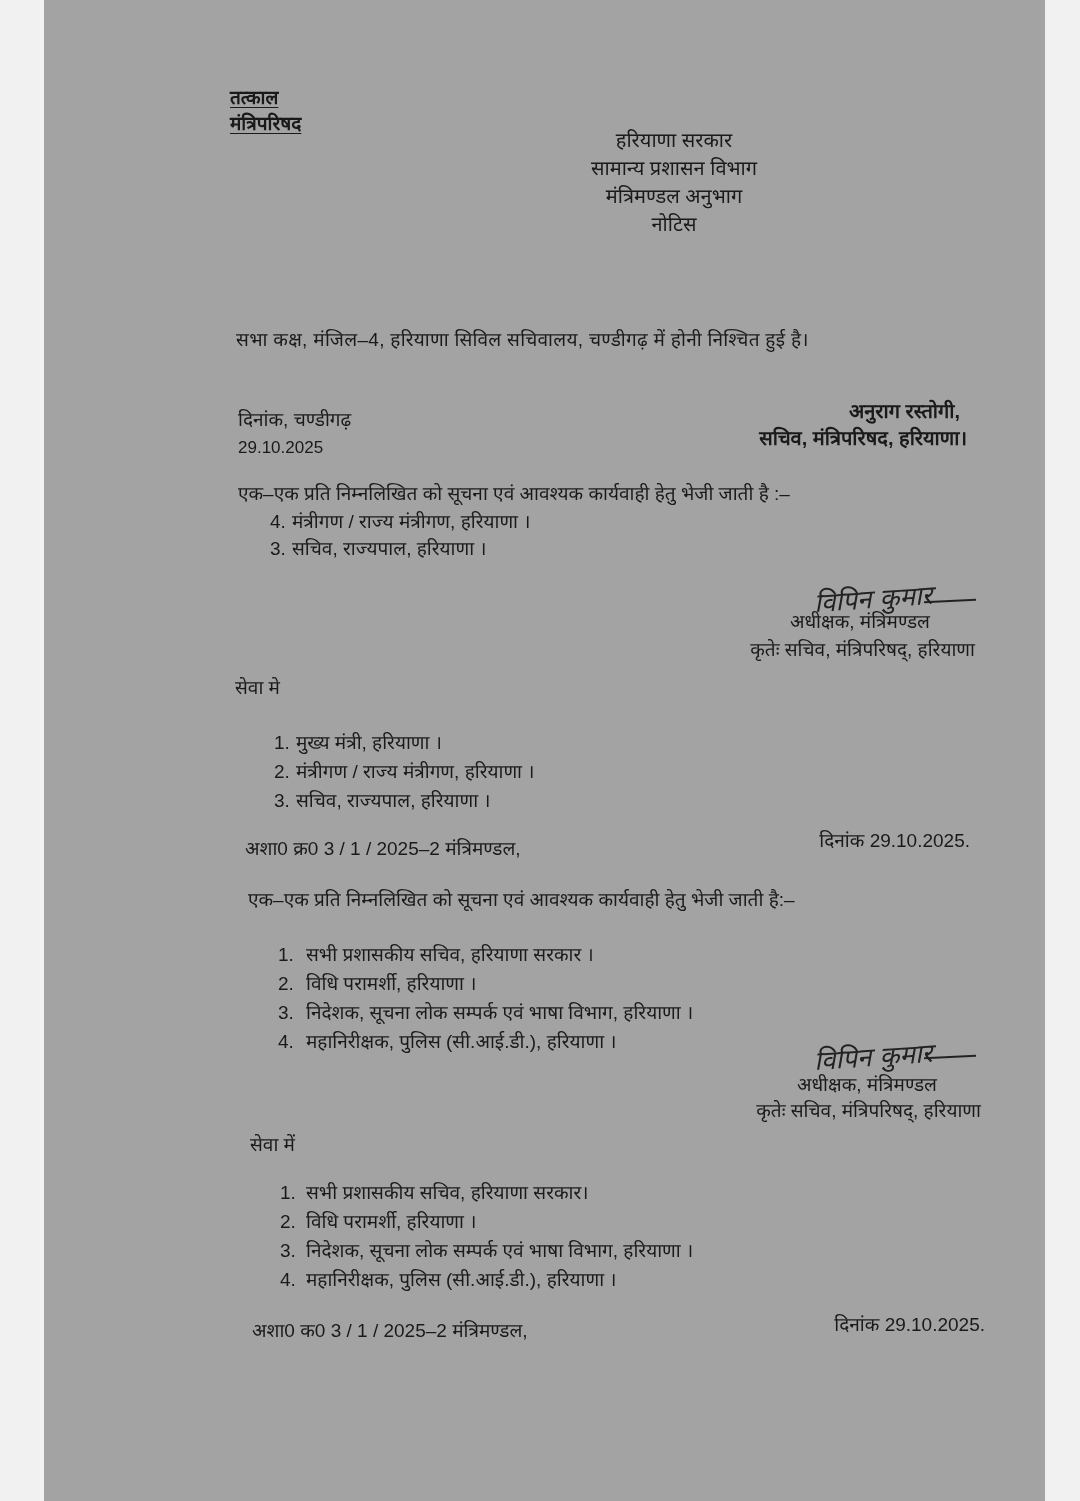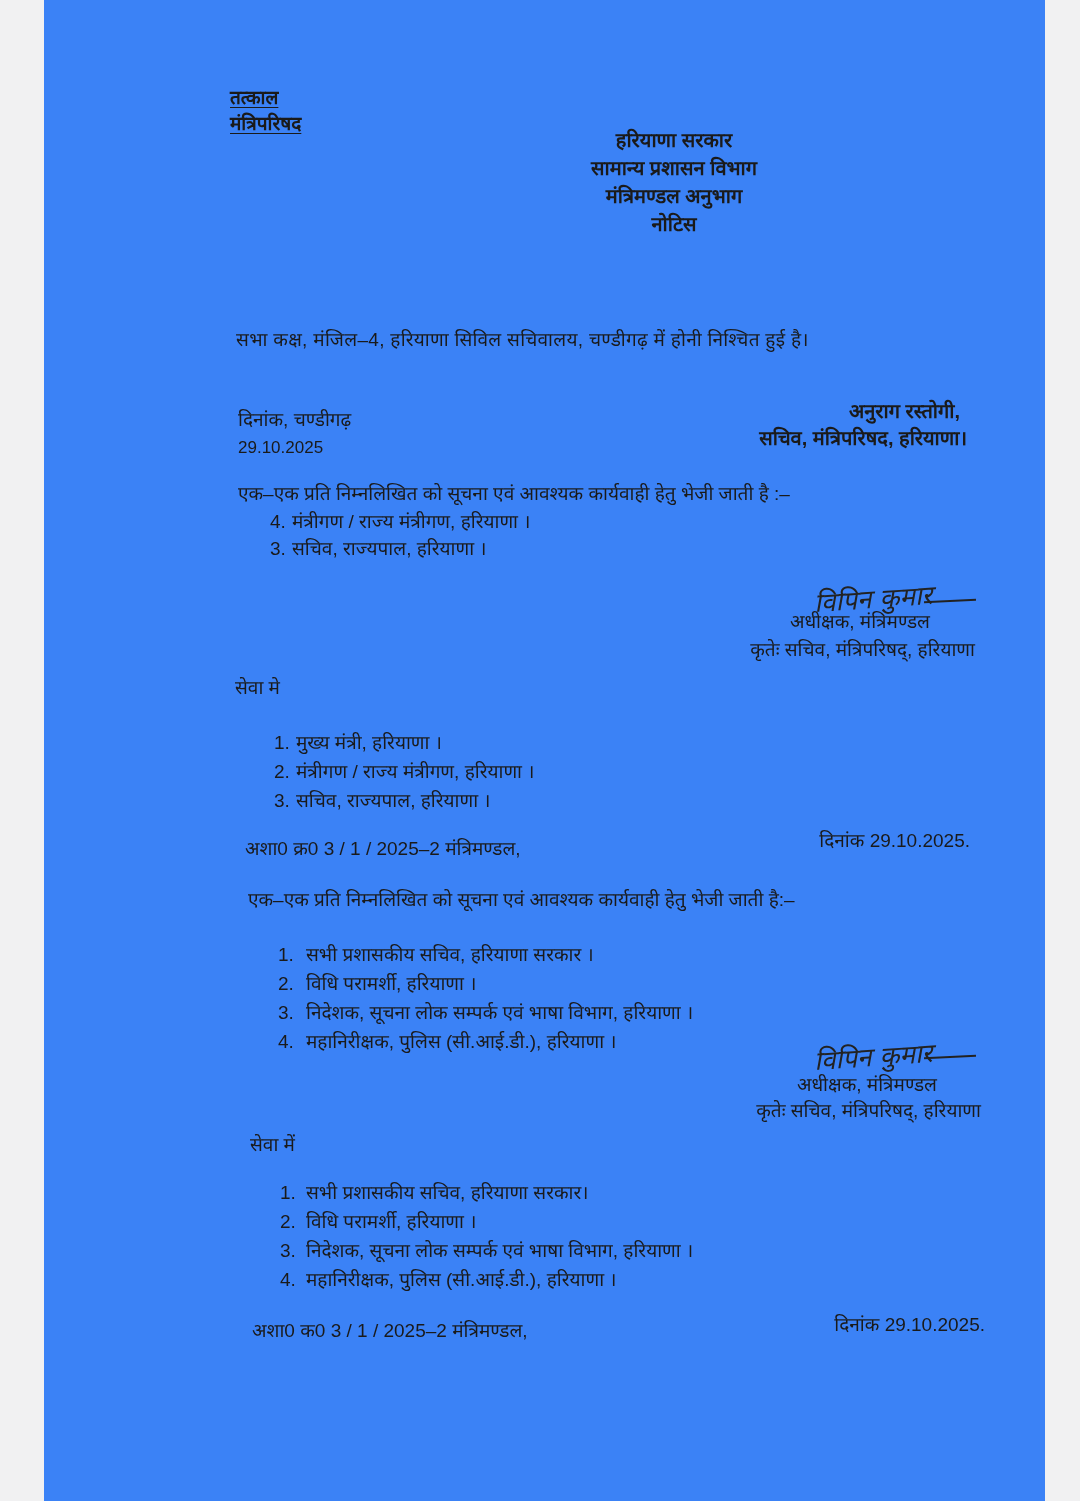--- a/index.html
+++ b/index.html
@@ -7,29 +7,29 @@
     width: 1080px; height: 1501px;
     background: #f1f1f2;
     position: relative;
     overflow: hidden;
     font-family: "Liberation Sans", "DejaVu Sans", sans-serif;
     color: #1a1a1a;
   }
   .page {
     position: absolute; left: 44px; top: 0;
     width: 1001px; height: 1501px;
-    background: #3b82f6;
+    background: #a3a3a3;
   }
   .abs { position: absolute; white-space: nowrap; }
   .t { font-size: 19px; line-height: 24px; }
   .bold { font-weight: bold; font-size: 20px; }
   .ul { text-decoration: underline; text-underline-offset: 3px; }
   .center-block {
     position: absolute; left: 460px; width: 340px; top: 126px;
-    text-align: center; font-weight: bold; font-size: 20px; line-height: 28px;
+    text-align: center; font-weight: normal; font-size: 20px; line-height: 28px;
   }
   .right-block { }
   .list { position: absolute; }
   .list .li { font-size: 19px; line-height: 29px; white-space: nowrap; }
   .list .li .num { display: inline-block; width: 22px; }
   .sig {
     position: absolute;
     font-family: "DejaVu Serif", serif;
     font-style: italic; font-size: 26px; color: #222;
     transform: rotate(-4deg);

